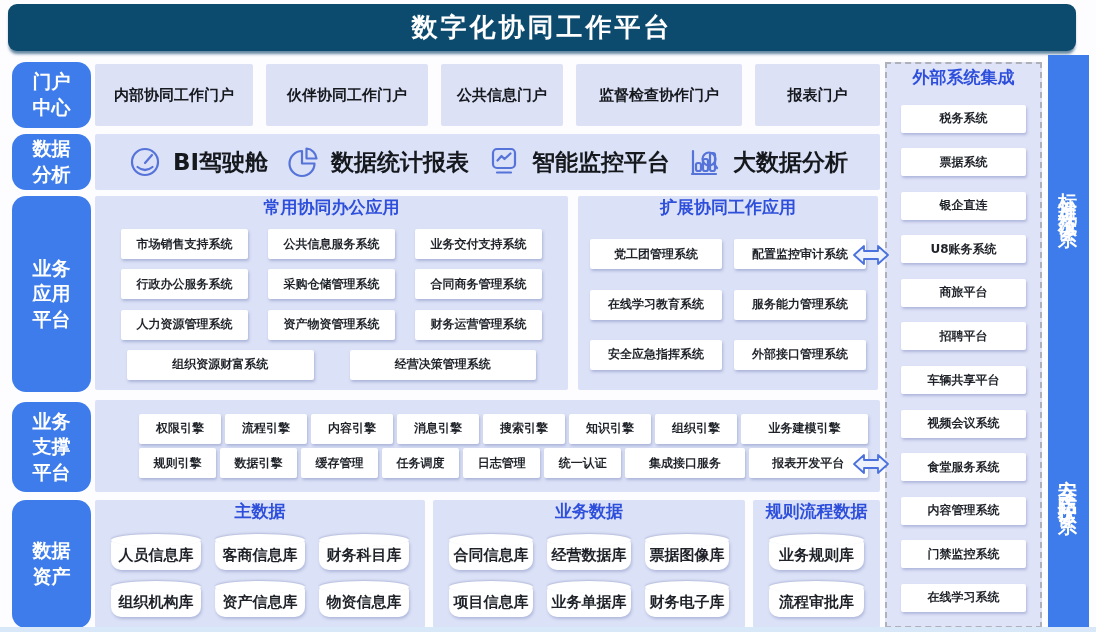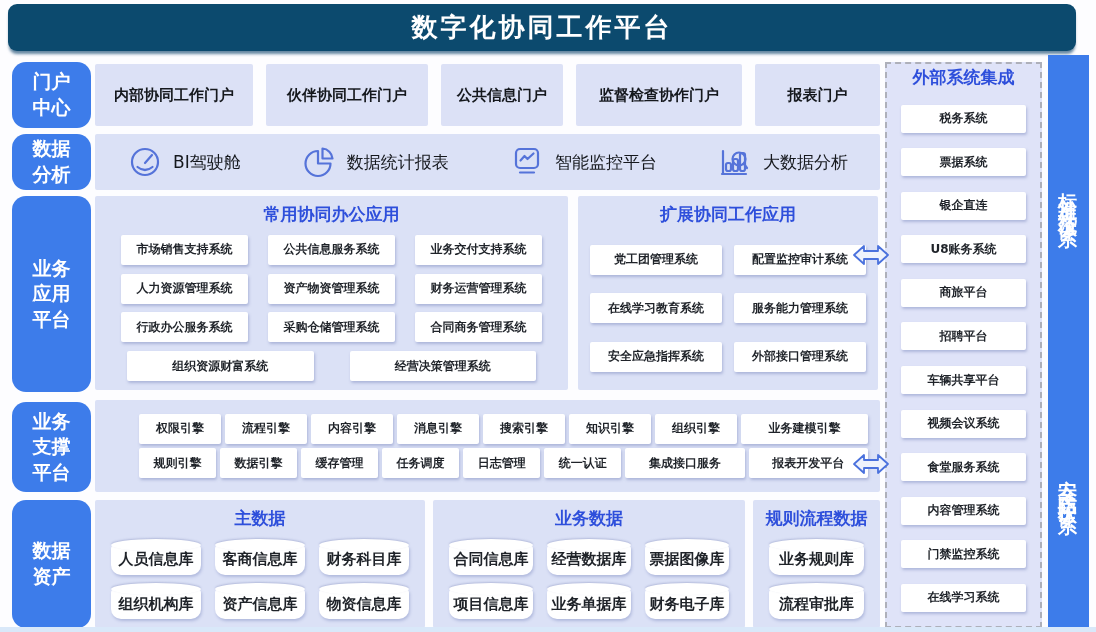--- a/index.html
+++ b/index.html
@@ -29,25 +29,25 @@
   .wbox{background:#fff;border-radius:2px;display:flex;align-items:center;justify-content:center;
         font-size:12px;font-weight:600;color:#1f2329;height:30px;
         box-shadow:1px 2px 3px rgba(115,128,185,.45);white-space:nowrap;}
   .ptitle{color:#2e4fdb;font-size:17px;font-weight:700;text-align:center;}
 
   .prow{left:95px;top:64px;width:785px;height:62px;display:flex;gap:13px;}
 
   .analysis{left:95px;top:134px;width:785px;height:56px;display:flex;align-items:center;
             justify-content:space-between;padding:0 32px;box-sizing:border-box;}
   .agroup{display:flex;align-items:center;gap:10px;}
-  .agroup .albl{font-size:17px;font-weight:400;color:#15181d;}
+  .agroup .albl{font-size:23px;font-weight:700;color:#15181d;}
   .icon svg{display:block;}
 
   .panel{box-sizing:border-box;display:flex;flex-direction:column;}
-  .panel .ptitle{padding-top:7px;font-family:Liberation Mono, monospace;}
+  .panel .ptitle{font-family:Liberation Mono, monospace;}
   .rows{flex:1;display:flex;flex-direction:column;justify-content:space-evenly;}
   .arow{display:flex;gap:20px;padding:0 26px;}
   .arow .f1{flex:1;}
   .arow2{display:flex;gap:12px;padding:0 12px;}
   .arow2 .f1{flex:1;}
   .widerow{display:flex;gap:36px;padding:0 32px;font-family:Liberation Mono, monospace;}
   .widerow .f1{flex:1;}
 
   .srows{padding:9px 12px;box-sizing:border-box;display:flex;flex-direction:column;
          justify-content:space-evenly;}
@@ -153,28 +153,28 @@
 
   <div class="abs panel lavpanel" style="left:95px;top:196px;width:473px;height:194px;">
     <div class="ptitle">常用协同办公应用</div>
     <div class="rows">
       <div class="arow">
         <div class="wbox f1">市场销售支持系统</div>
         <div class="wbox f1">公共信息服务系统</div>
         <div class="wbox f1">业务交付支持系统</div>
       </div>
       <div class="arow">
+        <div class="wbox f1">行政办公服务系统</div>
+        <div class="wbox f1">采购仓储管理系统</div>
+        <div class="wbox f1">合同商务管理系统</div>
+      </div>
+      <div class="arow">
         <div class="wbox f1">人力资源管理系统</div>
         <div class="wbox f1">资产物资管理系统</div>
         <div class="wbox f1">财务运营管理系统</div>
-      </div>
-      <div class="arow">
-        <div class="wbox f1">行政办公服务系统</div>
-        <div class="wbox f1">采购仓储管理系统</div>
-        <div class="wbox f1">合同商务管理系统</div>
       </div>
       <div class="widerow">
         <div class="wbox f1">组织资源财富系统</div>
         <div class="wbox f1">经营决策管理系统</div>
       </div>
     </div>
   </div>
 
   <div class="abs panel lavpanel" style="left:578px;top:196px;width:300px;height:194px;">
     <div class="ptitle">扩展协同工作应用</div>

